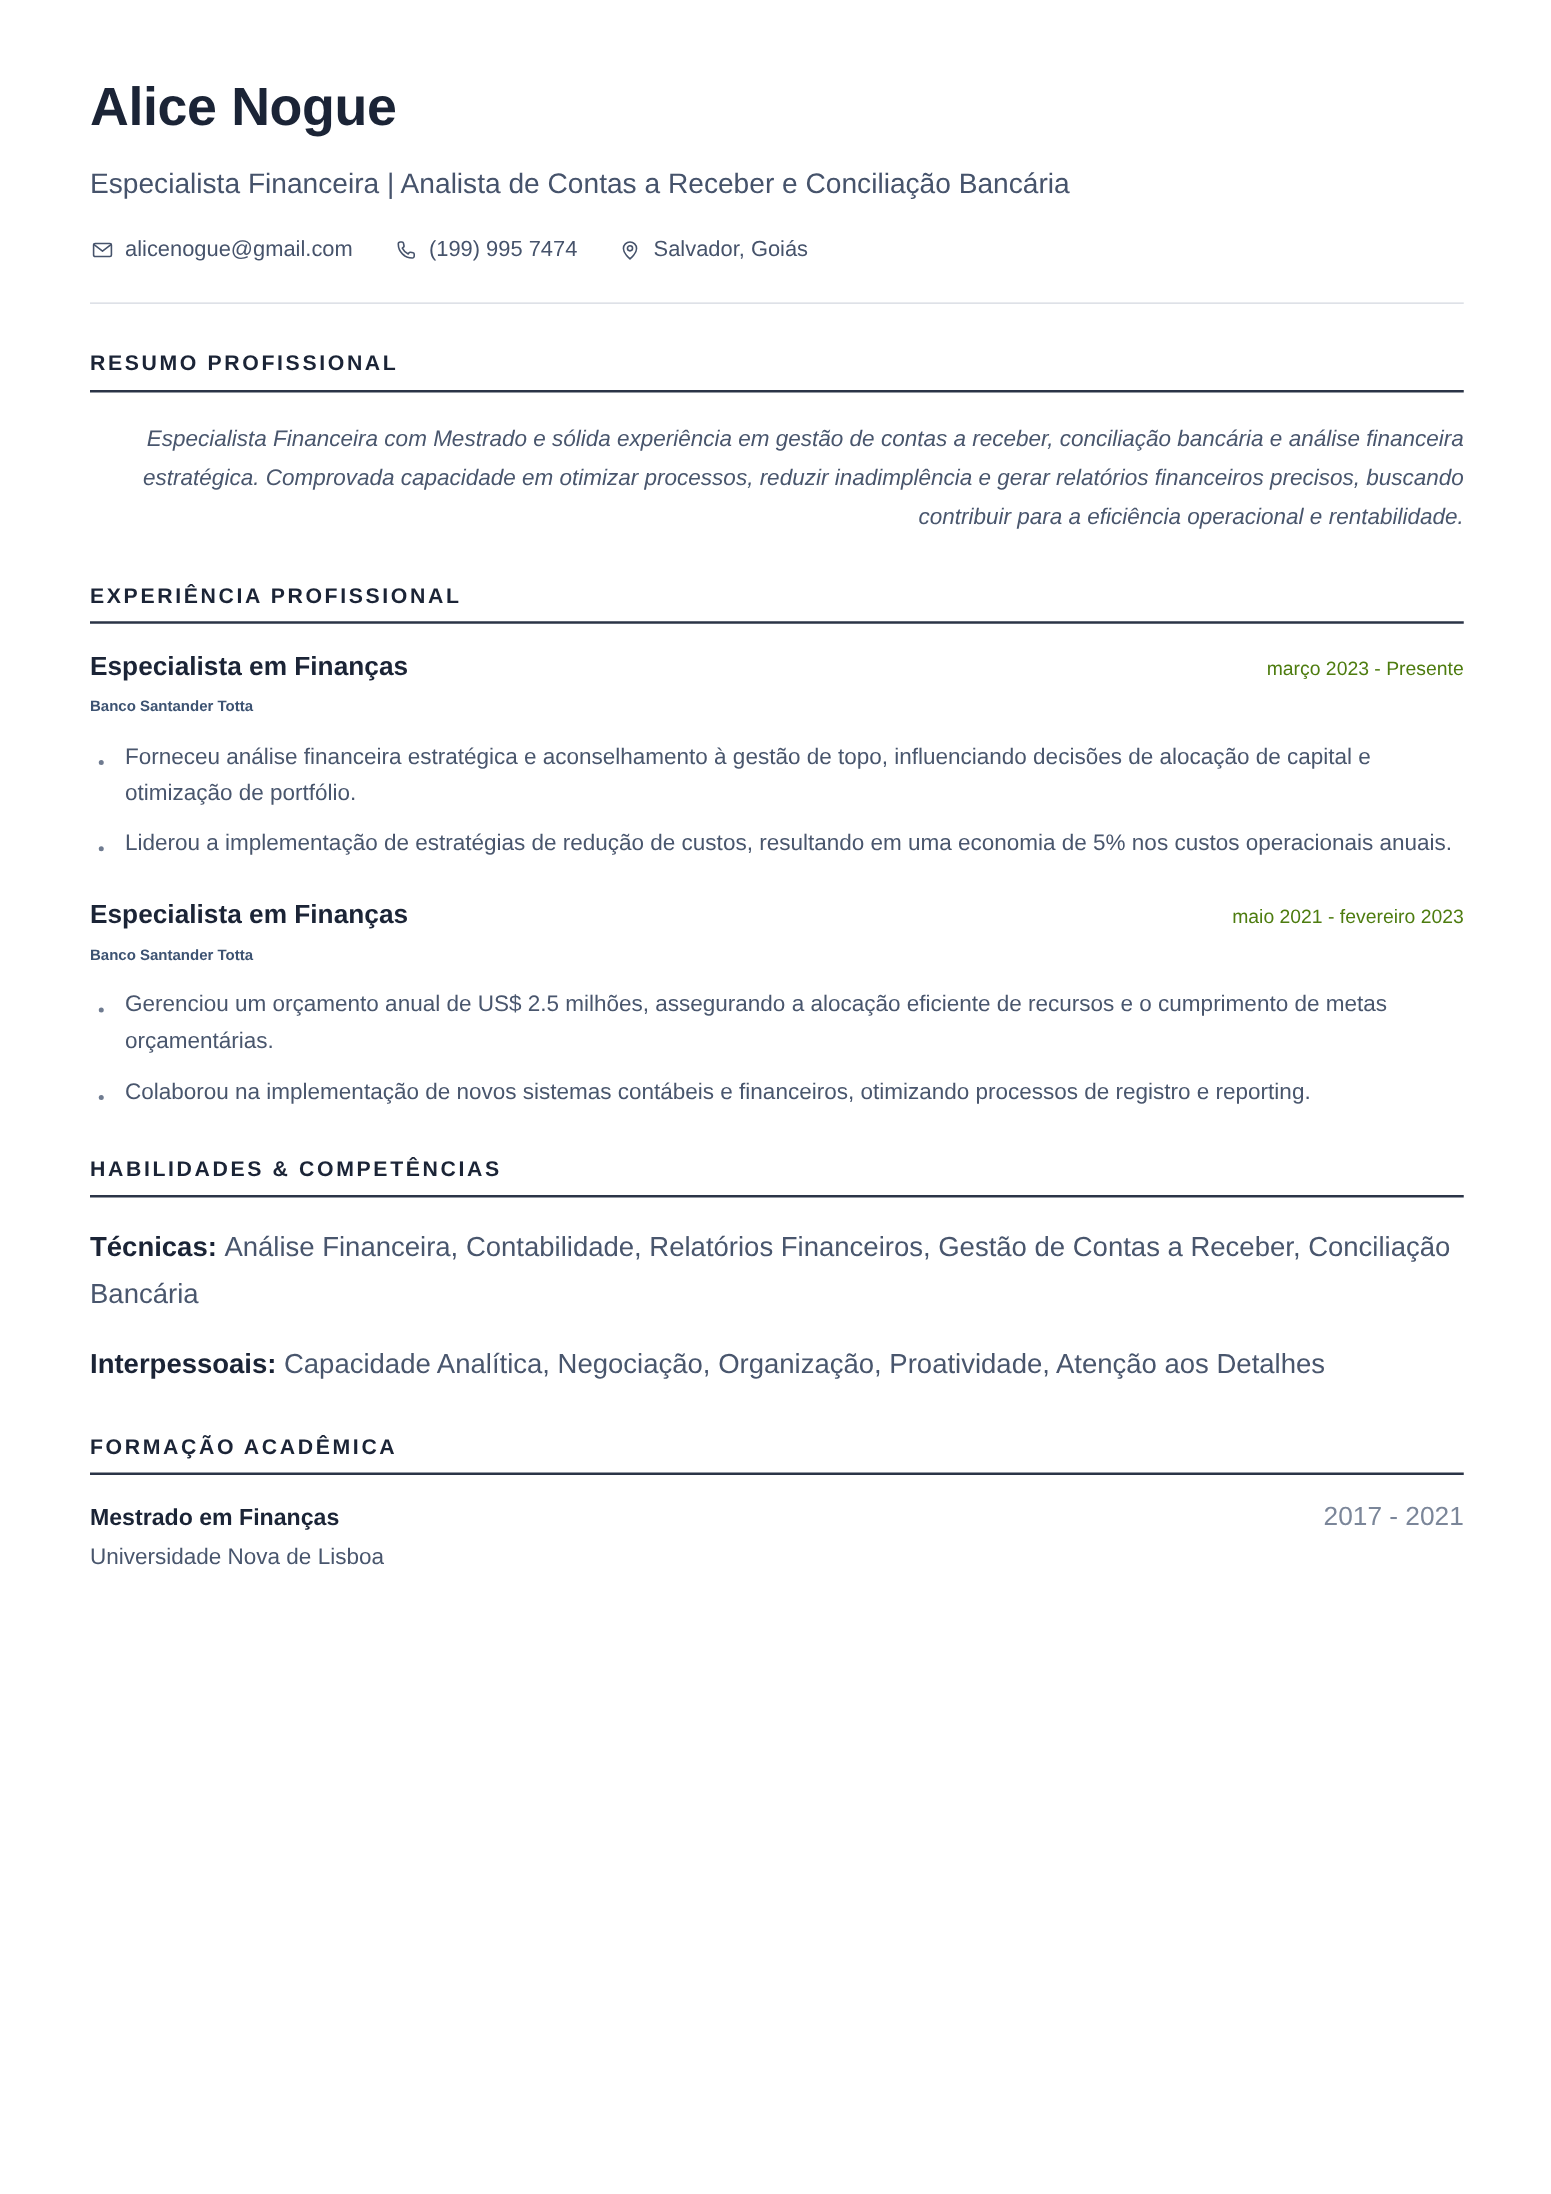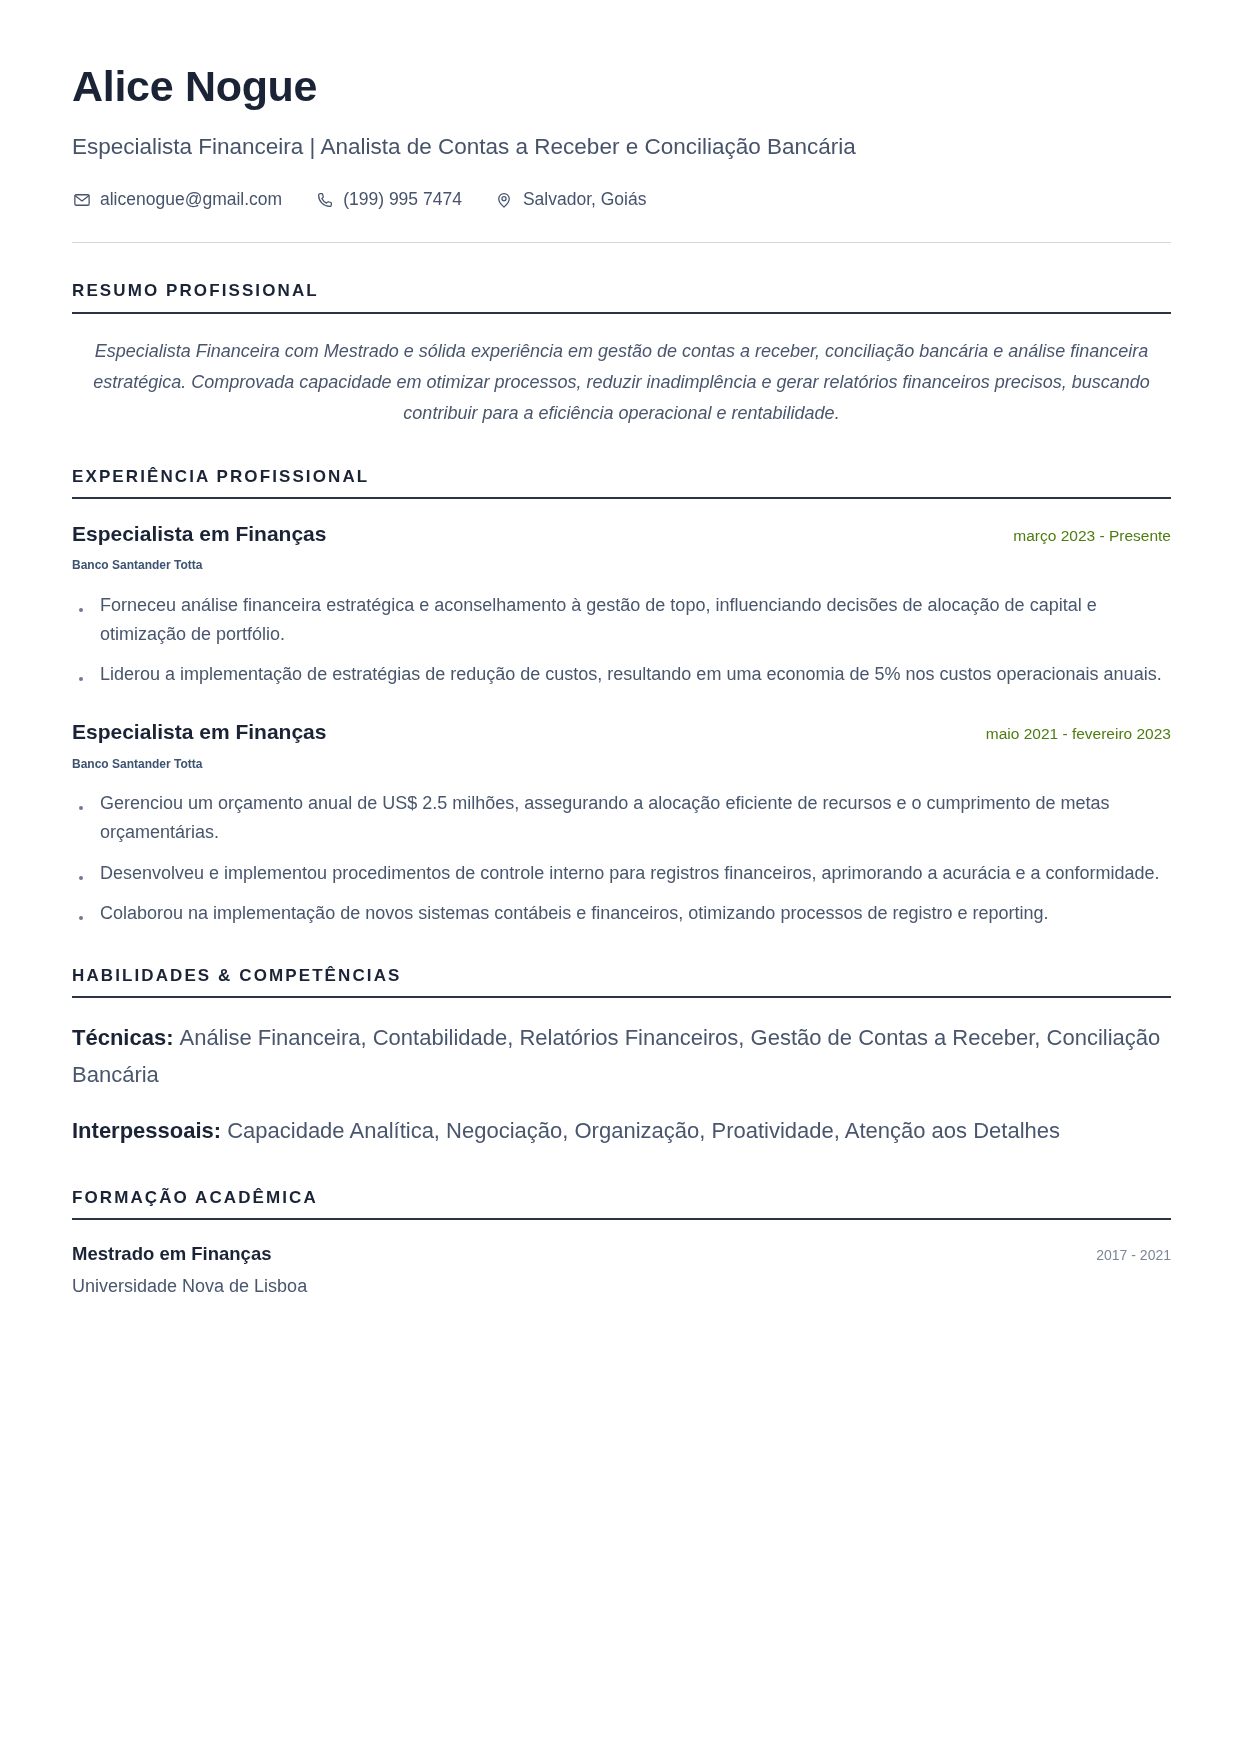--- a/index.html
+++ b/index.html
@@ -92,21 +92,21 @@
     margin-bottom: 22px;
   }
 
   
   .summary {
     font-size: 18px;
     font-style: italic;
     color: #49566d;
     line-height: 1.72;
     margin: 0;
-    text-align: center;
+    text-align: right;
   }
 
   
   .job {
     margin-bottom: 30px;
   }
   .job:last-child { margin-bottom: 4px; }
   .job-head {
     display: flex;
     align-items: baseline;
@@ -188,21 +188,21 @@
     line-height: 1.3;
     margin: 0;
   }
   .edu-school {
     font-size: 18px;
     color: #49566d;
     line-height: 1.45;
     margin: 6px 0 0 0;
   }
   .edu-date {
-    font-size: 14px;
+    font-size: 21px;
     color: #7b8699;
     white-space: nowrap;
     flex: 0 0 auto;
   }
 </style>
 </head>
 <body>
 
 <div class="page">
 
@@ -269,21 +269,20 @@
     </div>
 
     <div class="job">
       <div class="job-head">
         <h3 class="job-title">Especialista em Finanças</h3>
         <span class="job-date">maio 2021 - fevereiro 2023</span>
       </div>
       <div class="job-company">Banco Santander Totta</div>
       <ul class="bullets">
         <li>Gerenciou um orçamento anual de US$ 2.5 milhões, assegurando a alocação eficiente de recursos e o cumprimento de metas orçamentárias.</li>
-        <li>Desenvolveu e implementou procedimentos de controle interno para registros financeiros, aprimorando a acurácia e a conformidade.</li>
         <li>Colaborou na implementação de novos sistemas contábeis e financeiros, otimizando processos de registro e reporting.</li>
       </ul>
     </div>
   </div>
 
   <div class="section">
     <div class="section-title">HABILIDADES &amp; COMPETÊNCIAS</div>
     <div class="section-rule"></div>
 
     <p class="skill-line">

